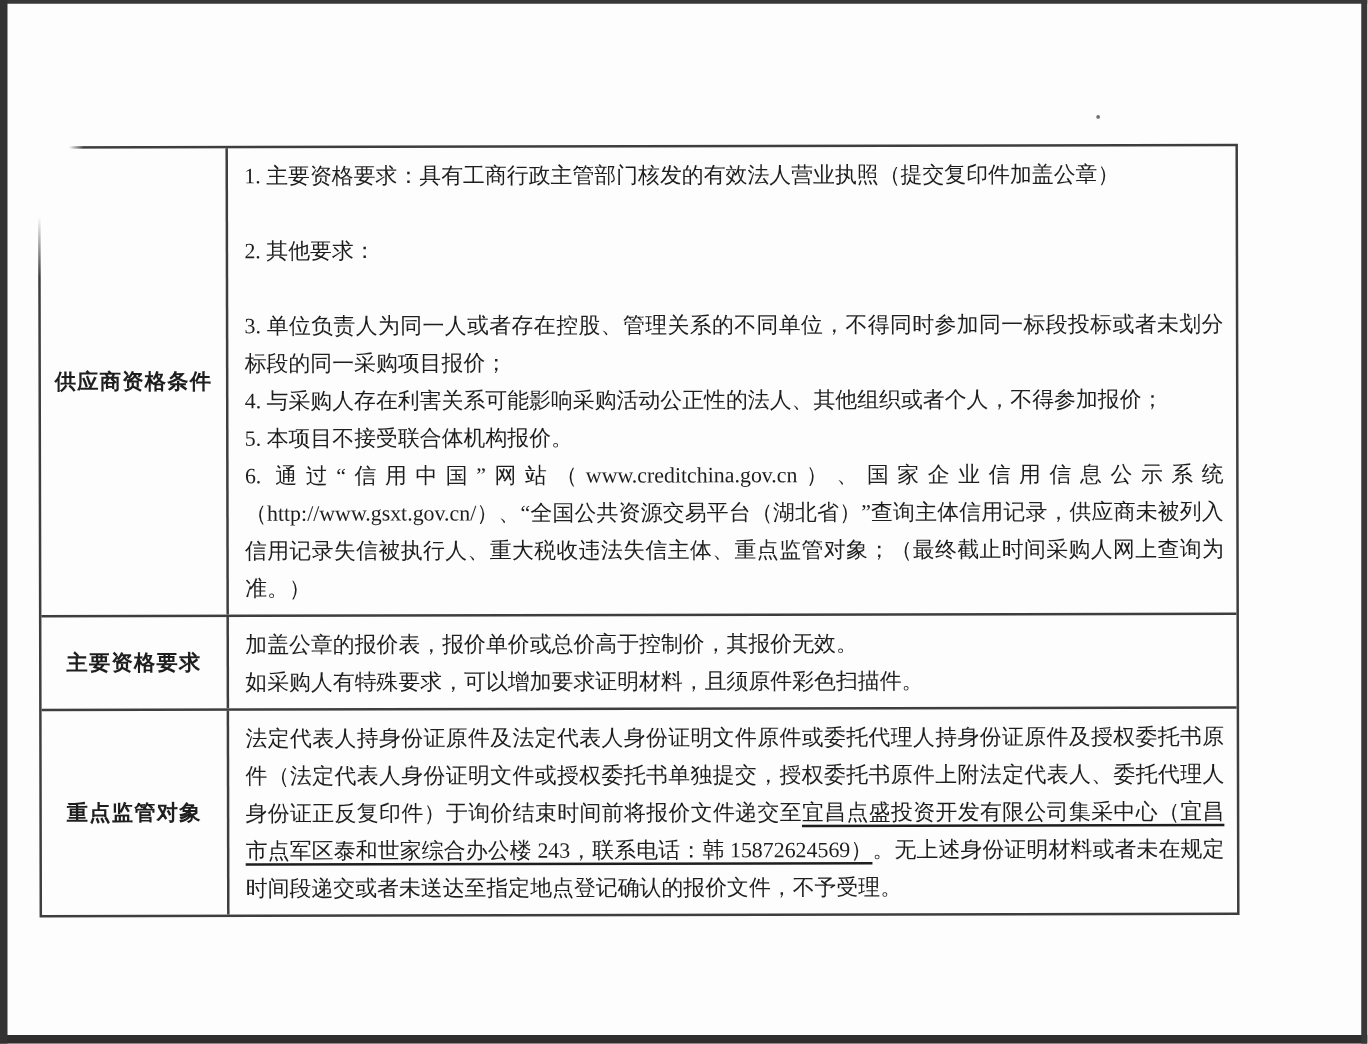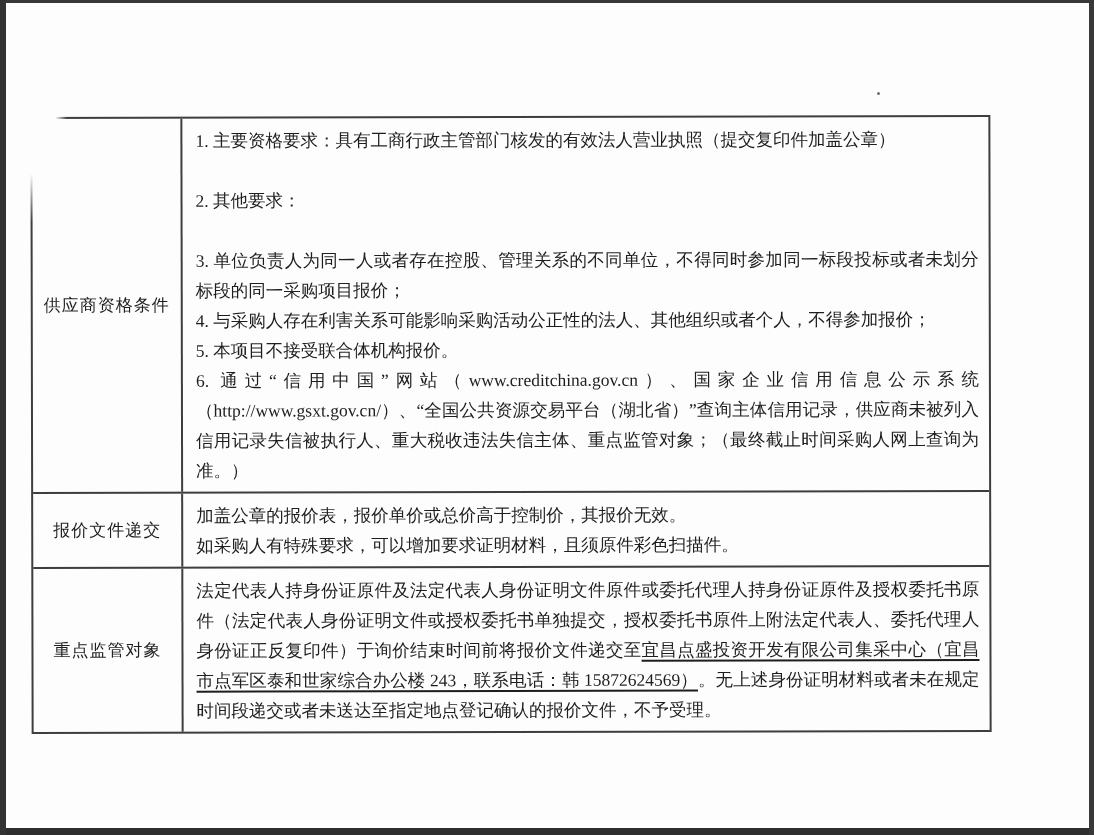--- a/index.html
+++ b/index.html
@@ -48,21 +48,21 @@
   .trow-1 { min-height: 71px; }
   .trow-2 { min-height: 150px; }
 
   .label-cell {
     flex: 0 0 148px;
     border-right: 2px solid #3e3e3e;
     display: flex;
     align-items: center;
     justify-content: center;
     font-size: 17px;
-    font-weight: 400;
+    font-weight: 700;
     letter-spacing: 1px;
     text-align: center;
   }
   .content-cell {
     flex: 1 1 auto;
     padding: 7px 10px 6px 13px;
     display: flex;
     flex-direction: column;
     justify-content: center;
     min-width: 0;
@@ -117,21 +117,21 @@
         <p class="para gap-after">1. 主要资格要求：具有工商行政主管部门核发的有效法人营业执照（提交复印件加盖公章）</p>
         <p class="para gap-after">2. 其他要求：</p>
         <p class="para">3. 单位负责人为同一人或者存在控股、管理关系的不同单位，不得同时参加同一标段投标或者未划分标段的同一采购项目报价；</p>
         <p class="para">4. 与采购人存在利害关系可能影响采购活动公正性的法人、其他组织或者个人，不得参加报价；</p>
         <p class="para">5. 本项目不接受联合体机构报价。</p>
         <p class="para">6. 通过“信用中国”网站（www.creditchina.gov.cn）、国家企业信用信息公示系统（http://www.gsxt.gov.cn/）、“全国公共资源交易平台（湖北省）”查询主体信用记录，供应商未被列入信用记录失信被执行人、重大税收违法失信主体、重点监管对象；（最终截止时间采购人网上查询为准。）</p>
       </div>
     </div>
 
     <div class="trow trow-1">
-      <div class="label-cell">报价文件递交</div>
+      <div class="label-cell">主要资格要求</div>
       <div class="content-cell">
         <p class="para">加盖公章的报价表，报价单价或总价高于控制价，其报价无效。</p>
         <p class="para">如采购人有特殊要求，可以增加要求证明材料，且须原件彩色扫描件。</p>
       </div>
     </div>
 
     <div class="trow trow-2">
       <div class="label-cell">重点监管对象</div>
       <div class="content-cell">
         <p class="para"><span>法定代表人持身份证原件及法定代表人身份证明文件原件或委托代理人持身份证原件及授权委托书原件（法定代表人身份证明文件或授权委托书单独提交，授权委托书原件上附法定代表人、委托代理人身份证正反复印件）于询价结束时间前将报价文件递交至</span><span class="u">宜昌点盛投资开发有限公司集采中心（宜昌市点军区泰和世家综合办公楼 243，联系电话：韩 15872624569）</span><span>。无上述身份证明材料或者未在规定时间段递交或者未送达至指定地点登记确认的报价文件，不予受理。</span></p>

